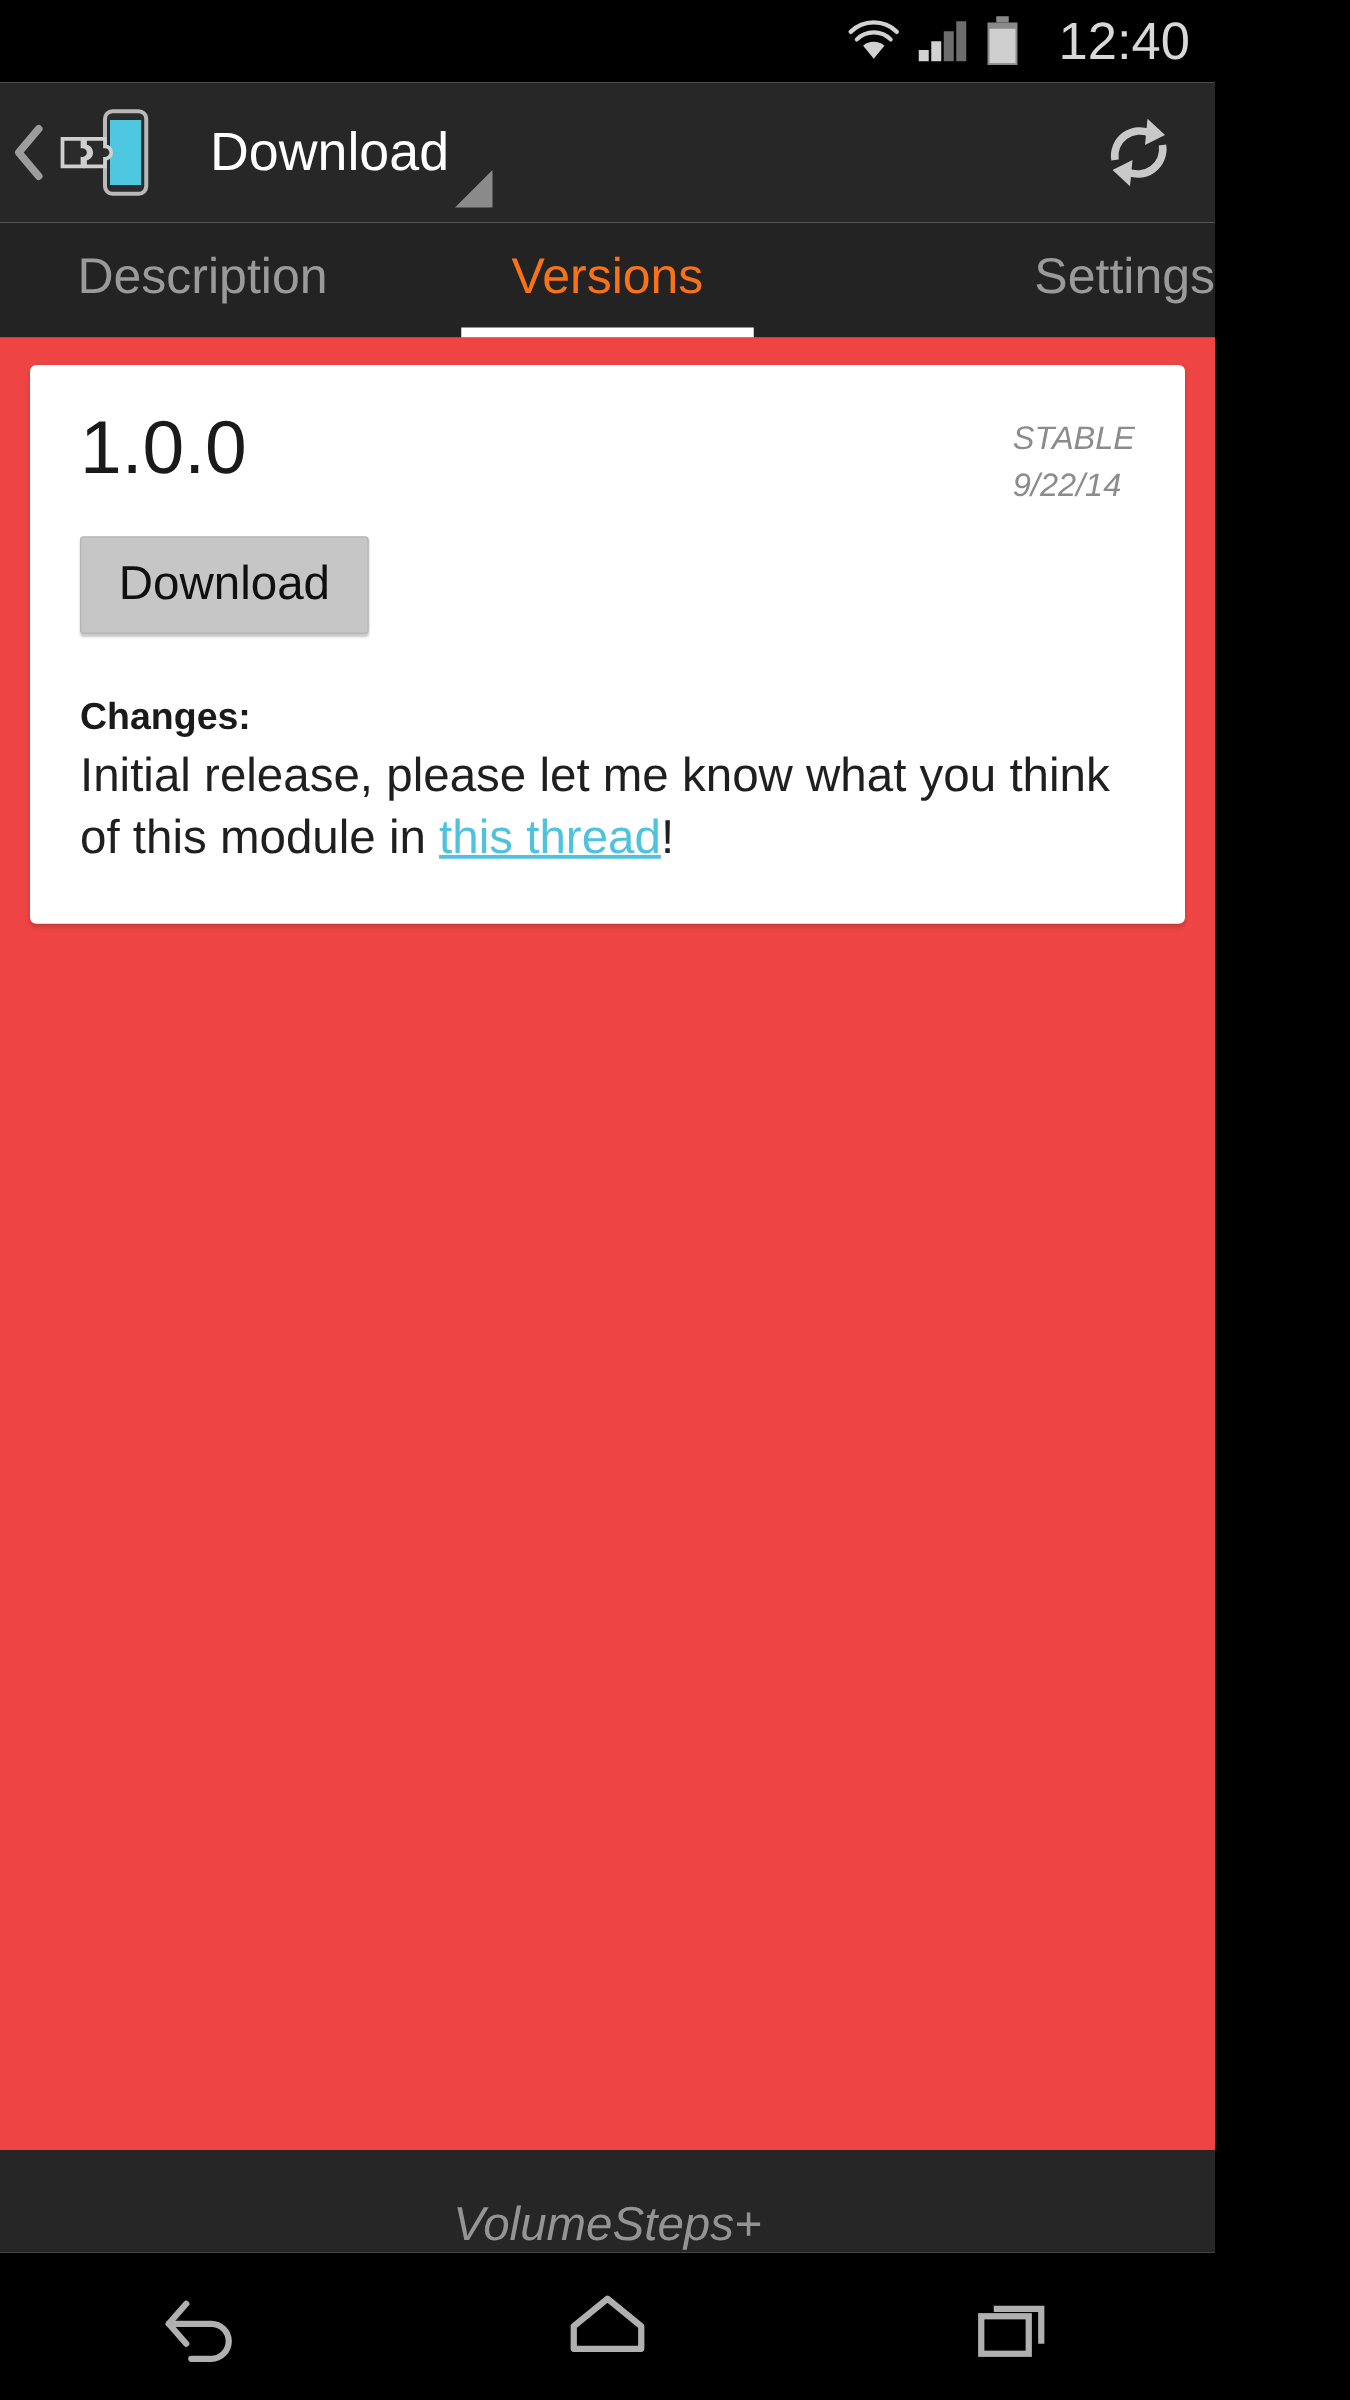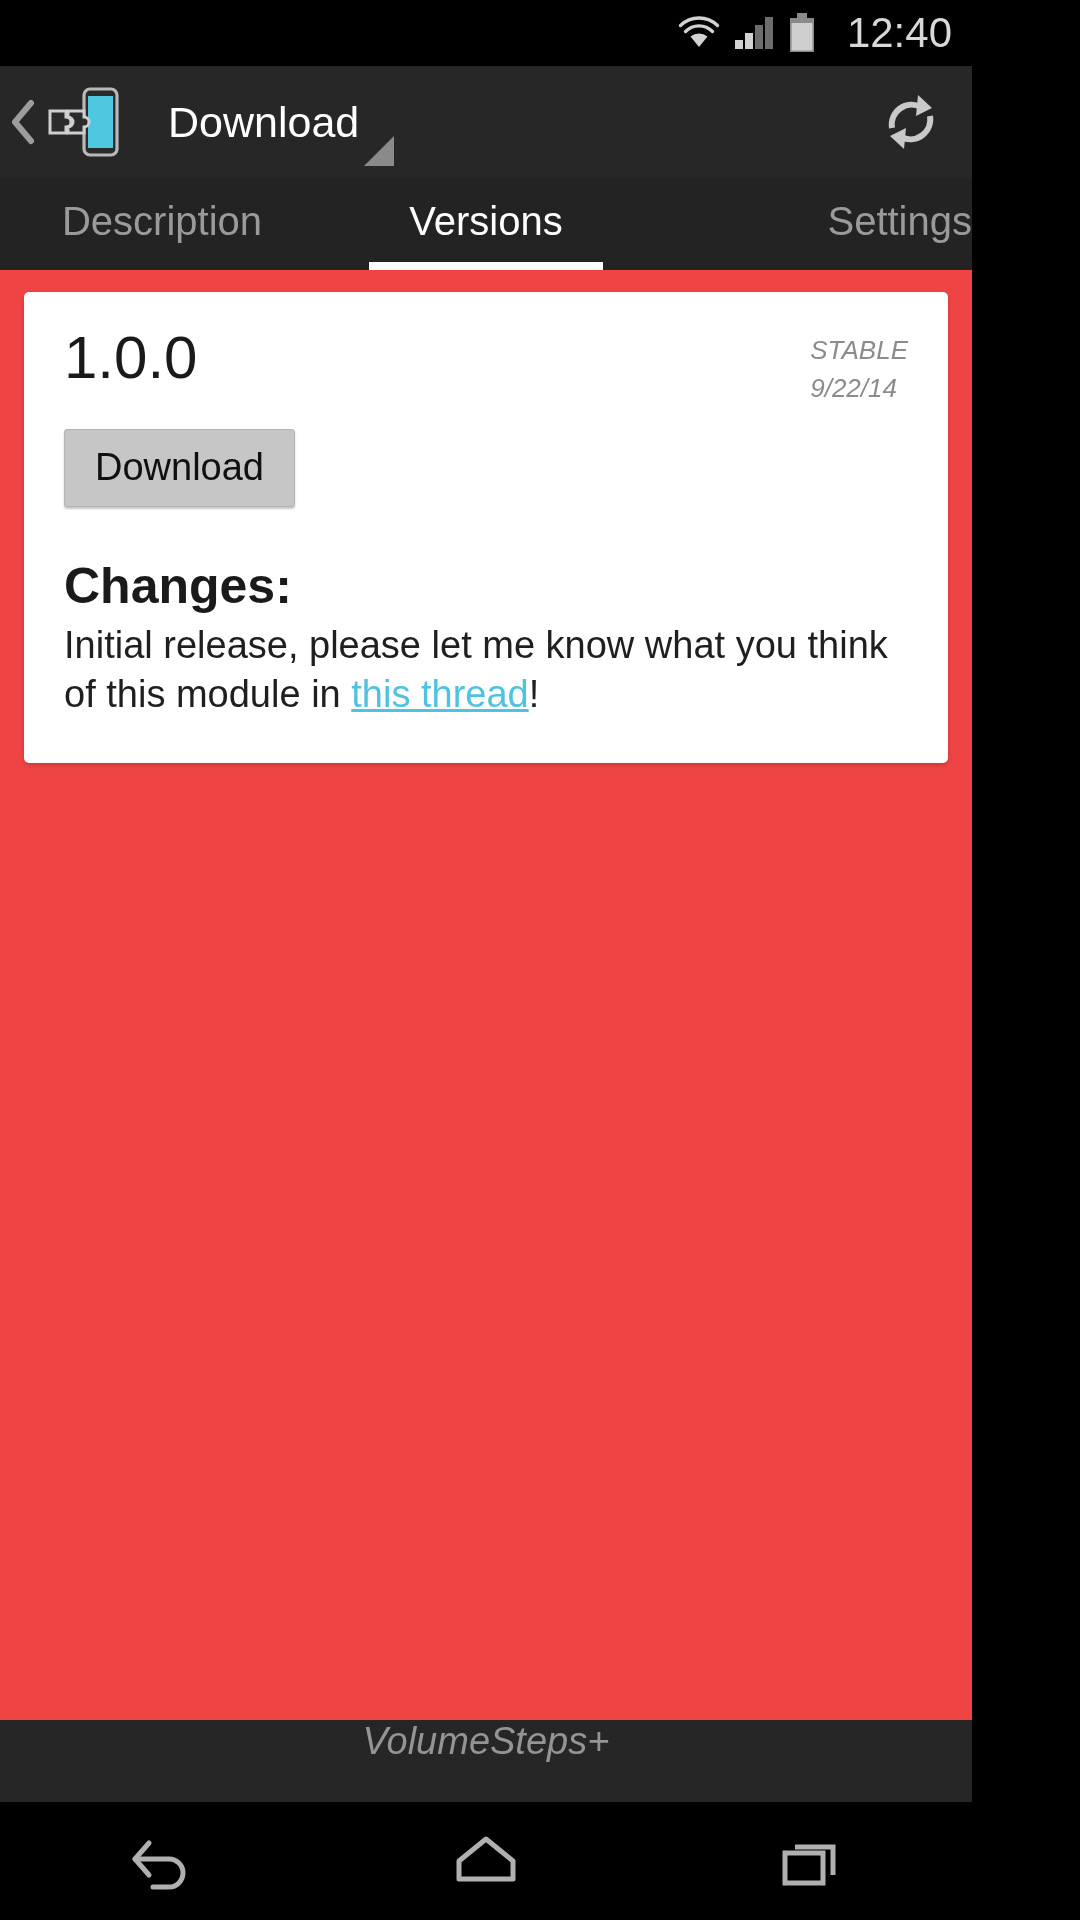--- a/index.html
+++ b/index.html
@@ -106,21 +106,21 @@
     display: flex;
     align-items: center;
     justify-content: center;
     color: #9a9a9a;
     font-size: 40px;
     position: relative;
     padding-bottom: 6px;
     white-space: nowrap;
     overflow: hidden;
   }
-  .tab.active { color: #ffffff; }
+  .tab.active { color: #f97316; }
   .tab.active::after {
     content: "";
     position: absolute;
     bottom: 0;
     left: 14%;
     width: 72%;
     height: 8px;
     background: #ffffff;
   }
   .tab-desc { justify-content: center; padding-left: 0; }
@@ -170,21 +170,21 @@
     border-radius: 3px;
     box-shadow: 0 2px 2px rgba(0,0,0,0.22);
     color: #101010;
     font-size: 38px;
     padding: 18px 30px 20px 30px;
     line-height: 1;
   }
 
   .changes-label {
     margin-top: 50px;
-    font-size: 50px;
+    font-size: 30px;
     font-weight: bold;
     color: #1a1a1a;
   }
   .changes-body {
     margin-top: 6px;
     font-size: 38px;
     color: #1f1f1f;
     line-height: 1.28;
   }
   .changes-body p + p { margin-top: 36px; }
@@ -192,21 +192,21 @@
     color: #4fc3dd;
     text-decoration: underline;
     margin-top: 30px;
   }
 
   
   .module-footer {
     height: 82px;
     background: #262626;
     display: flex;
-    align-items: flex-start;
+    align-items: flex-end;
     justify-content: center;
     color: #949494;
     font-size: 38px;
     font-style: italic;
     flex: 0 0 auto;
   }
 
   
   .nav-bar {
     height: 118px;

